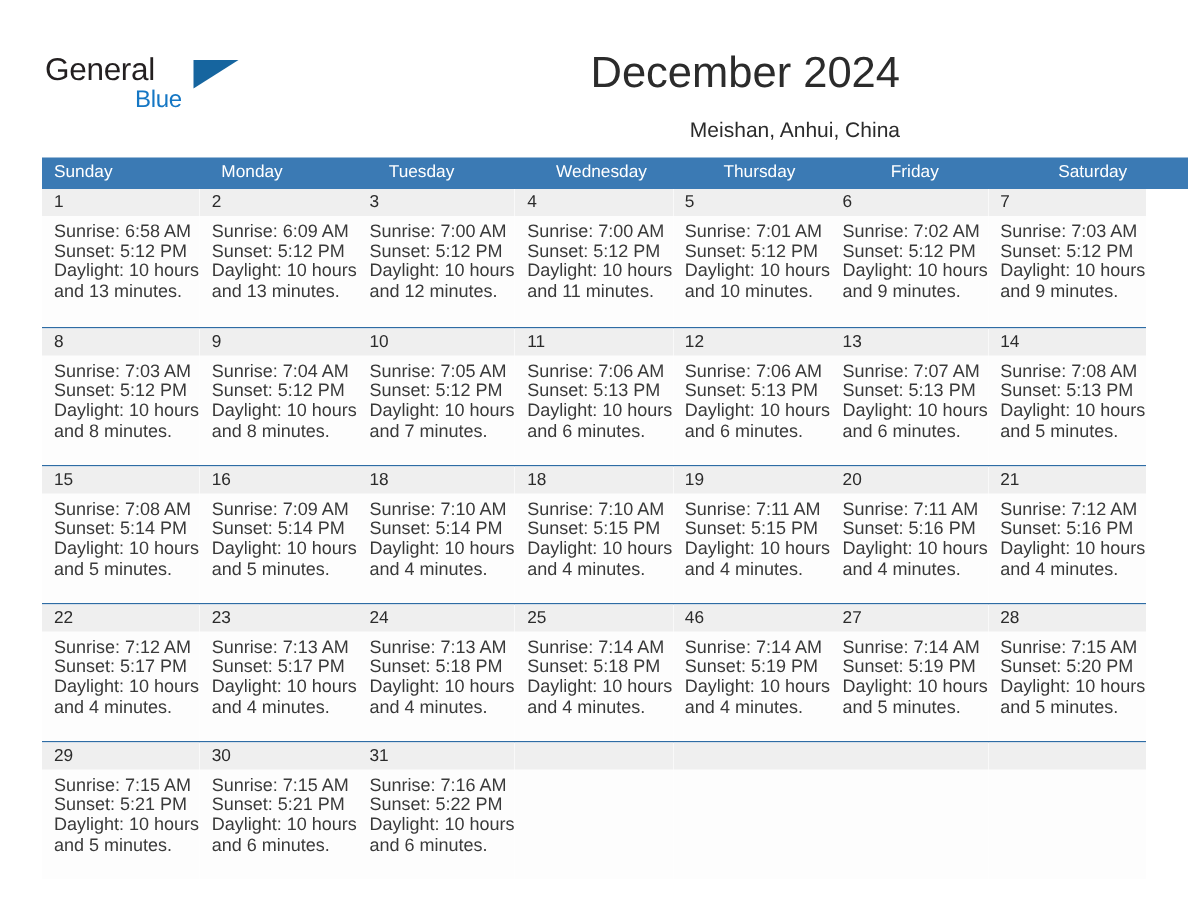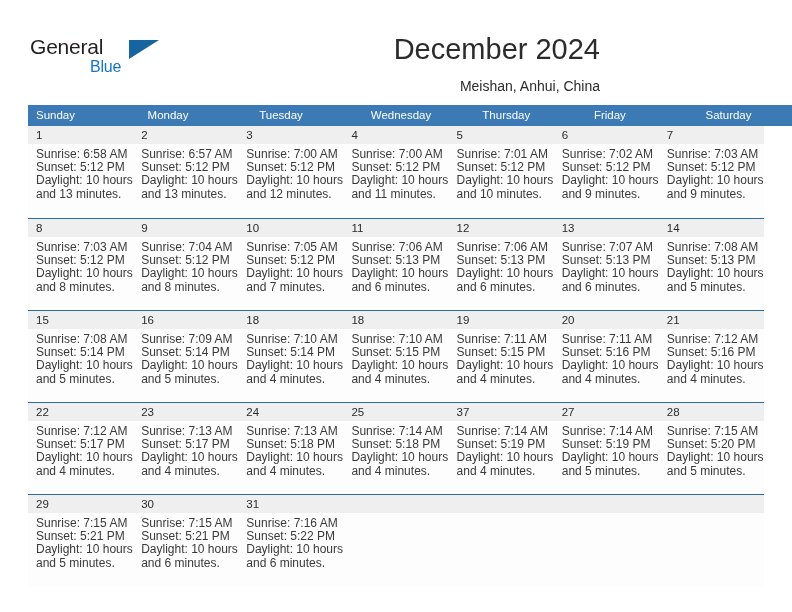--- a/index.html
+++ b/index.html
@@ -177,21 +177,21 @@
         <div class="day-body">
           <div>Sunrise: 6:58 AM</div>
           <div>Sunset: 5:12 PM</div>
           <div>Daylight: 10 hours</div>
           <div>and 13 minutes.</div>
         </div>
       </div>
       <div class="day-cell">
         <div class="day-number">2</div>
         <div class="day-body">
-          <div>Sunrise: 6:57 AM</div>
+          <div>Sunrise: 6:09 AM</div>
           <div>Sunset: 5:12 PM</div>
           <div>Daylight: 10 hours</div>
           <div>and 13 minutes.</div>
         </div>
       </div>
       <div class="day-cell">
         <div class="day-number">3</div>
         <div class="day-body">
           <div>Sunrise: 7:00 AM</div>
           <div>Sunset: 5:12 PM</div>
@@ -400,21 +400,21 @@
       <div class="day-cell">
         <div class="day-number">25</div>
         <div class="day-body">
           <div>Sunrise: 7:14 AM</div>
           <div>Sunset: 5:18 PM</div>
           <div>Daylight: 10 hours</div>
           <div>and 4 minutes.</div>
         </div>
       </div>
       <div class="day-cell">
-        <div class="day-number">37</div>
+        <div class="day-number">46</div>
         <div class="day-body">
           <div>Sunrise: 7:14 AM</div>
           <div>Sunset: 5:19 PM</div>
           <div>Daylight: 10 hours</div>
           <div>and 4 minutes.</div>
         </div>
       </div>
       <div class="day-cell">
         <div class="day-number">27</div>
         <div class="day-body">

